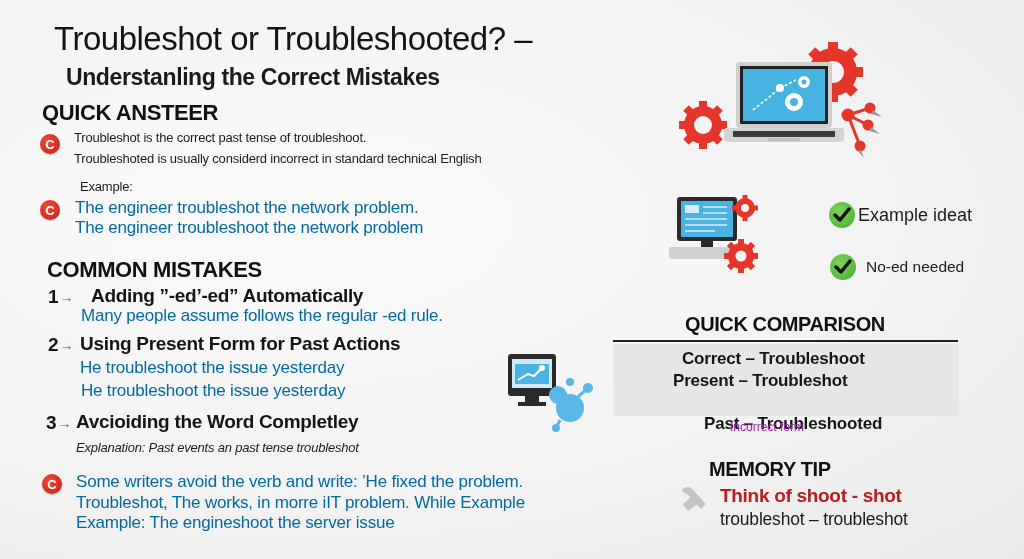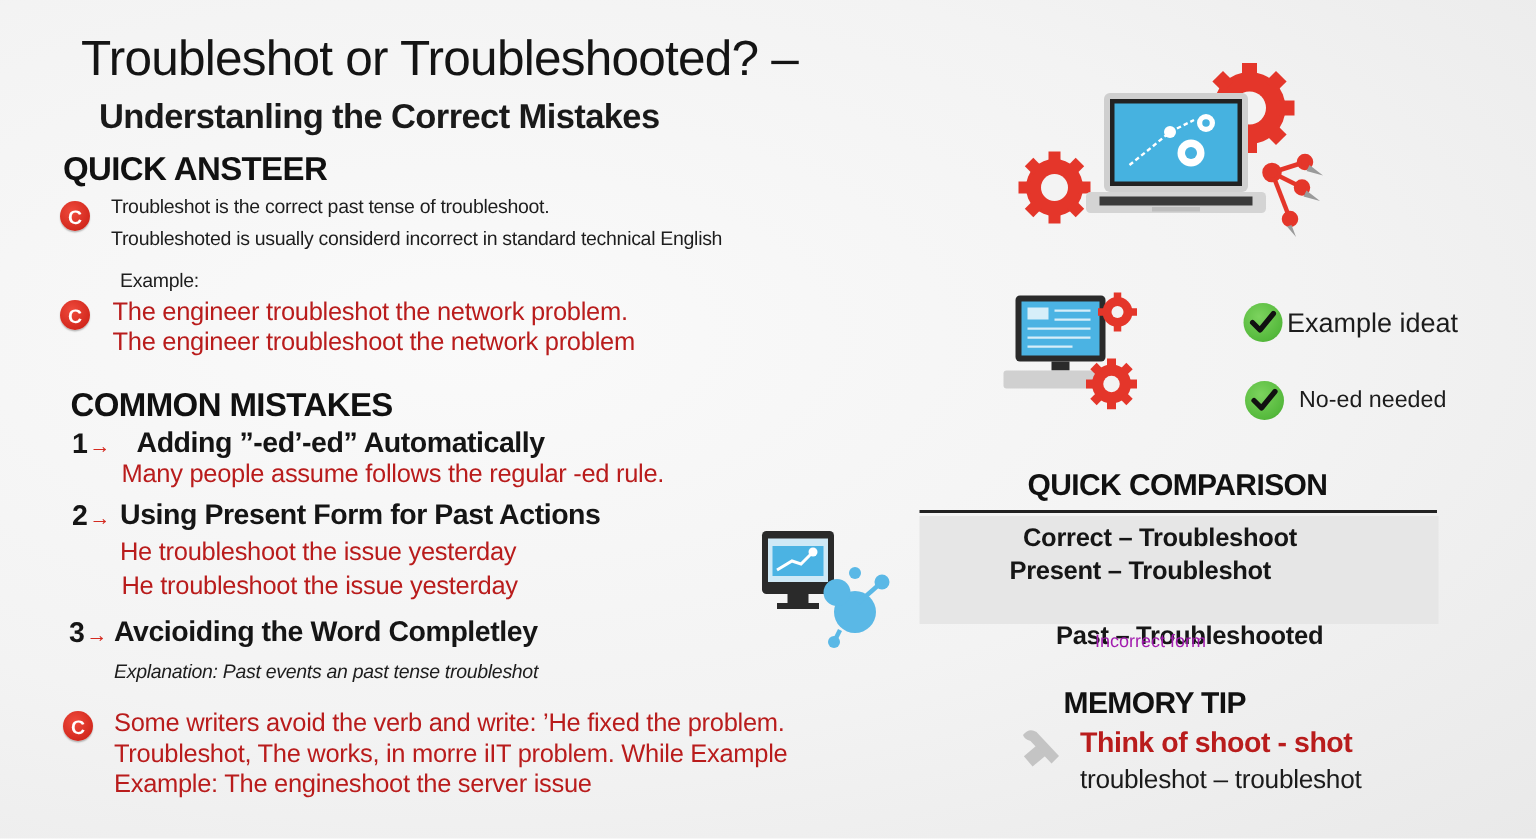--- a/index.html
+++ b/index.html
@@ -19,21 +19,21 @@
   .section-h { font-size: 22px; font-weight: bold; letter-spacing: -0.4px; color: #111; white-space: nowrap; }
 
   .c-badge {
     width: 20px; height: 20px; border-radius: 50%;
     background: radial-gradient(circle at 40% 35%, #ef4a3c 0%, #d3291e 70%, #b81c14 100%);
     color: #fff; font-weight: bold; font-size: 13px;
     display: flex; align-items: center; justify-content: center;
     box-shadow: 0 1px 1px rgba(0,0,0,0.25);
   }
   .txt { font-size: 13px; color: #1d1d1d; white-space: nowrap; letter-spacing: -0.2px; line-height: 19px; }
-  .txt-lg { font-size: 17px; color: #b91c1c; white-space: nowrap; letter-spacing: -0.2px; line-height: 21px; }
+  .txt-lg { font-size: 17px; color: #0369a1; white-space: nowrap; letter-spacing: -0.2px; line-height: 21px; }
   .item-head { font-size: 19px; font-weight: bold; color: #151515; white-space: nowrap; letter-spacing: -0.3px; }
   .num { font-size: 19px; font-weight: bold; color: #151515; display: flex; align-items: center; }
   .num .arrow { color: #d42a20; font-size: 14px; margin-left: 1px; }
   .italic { font-style: italic; }
 
   
   .cmp-rule { left: 613px; top: 340px; width: 345px; height: 1.5px; background: #222; }
   .cmp-box { left: 613px; top: 344px; width: 346px; height: 72px; background: #e6e6e6; }
   .cmp-row { font-size: 17px; font-weight: bold; color: #161616; white-space: nowrap; letter-spacing: -0.2px; }
 

